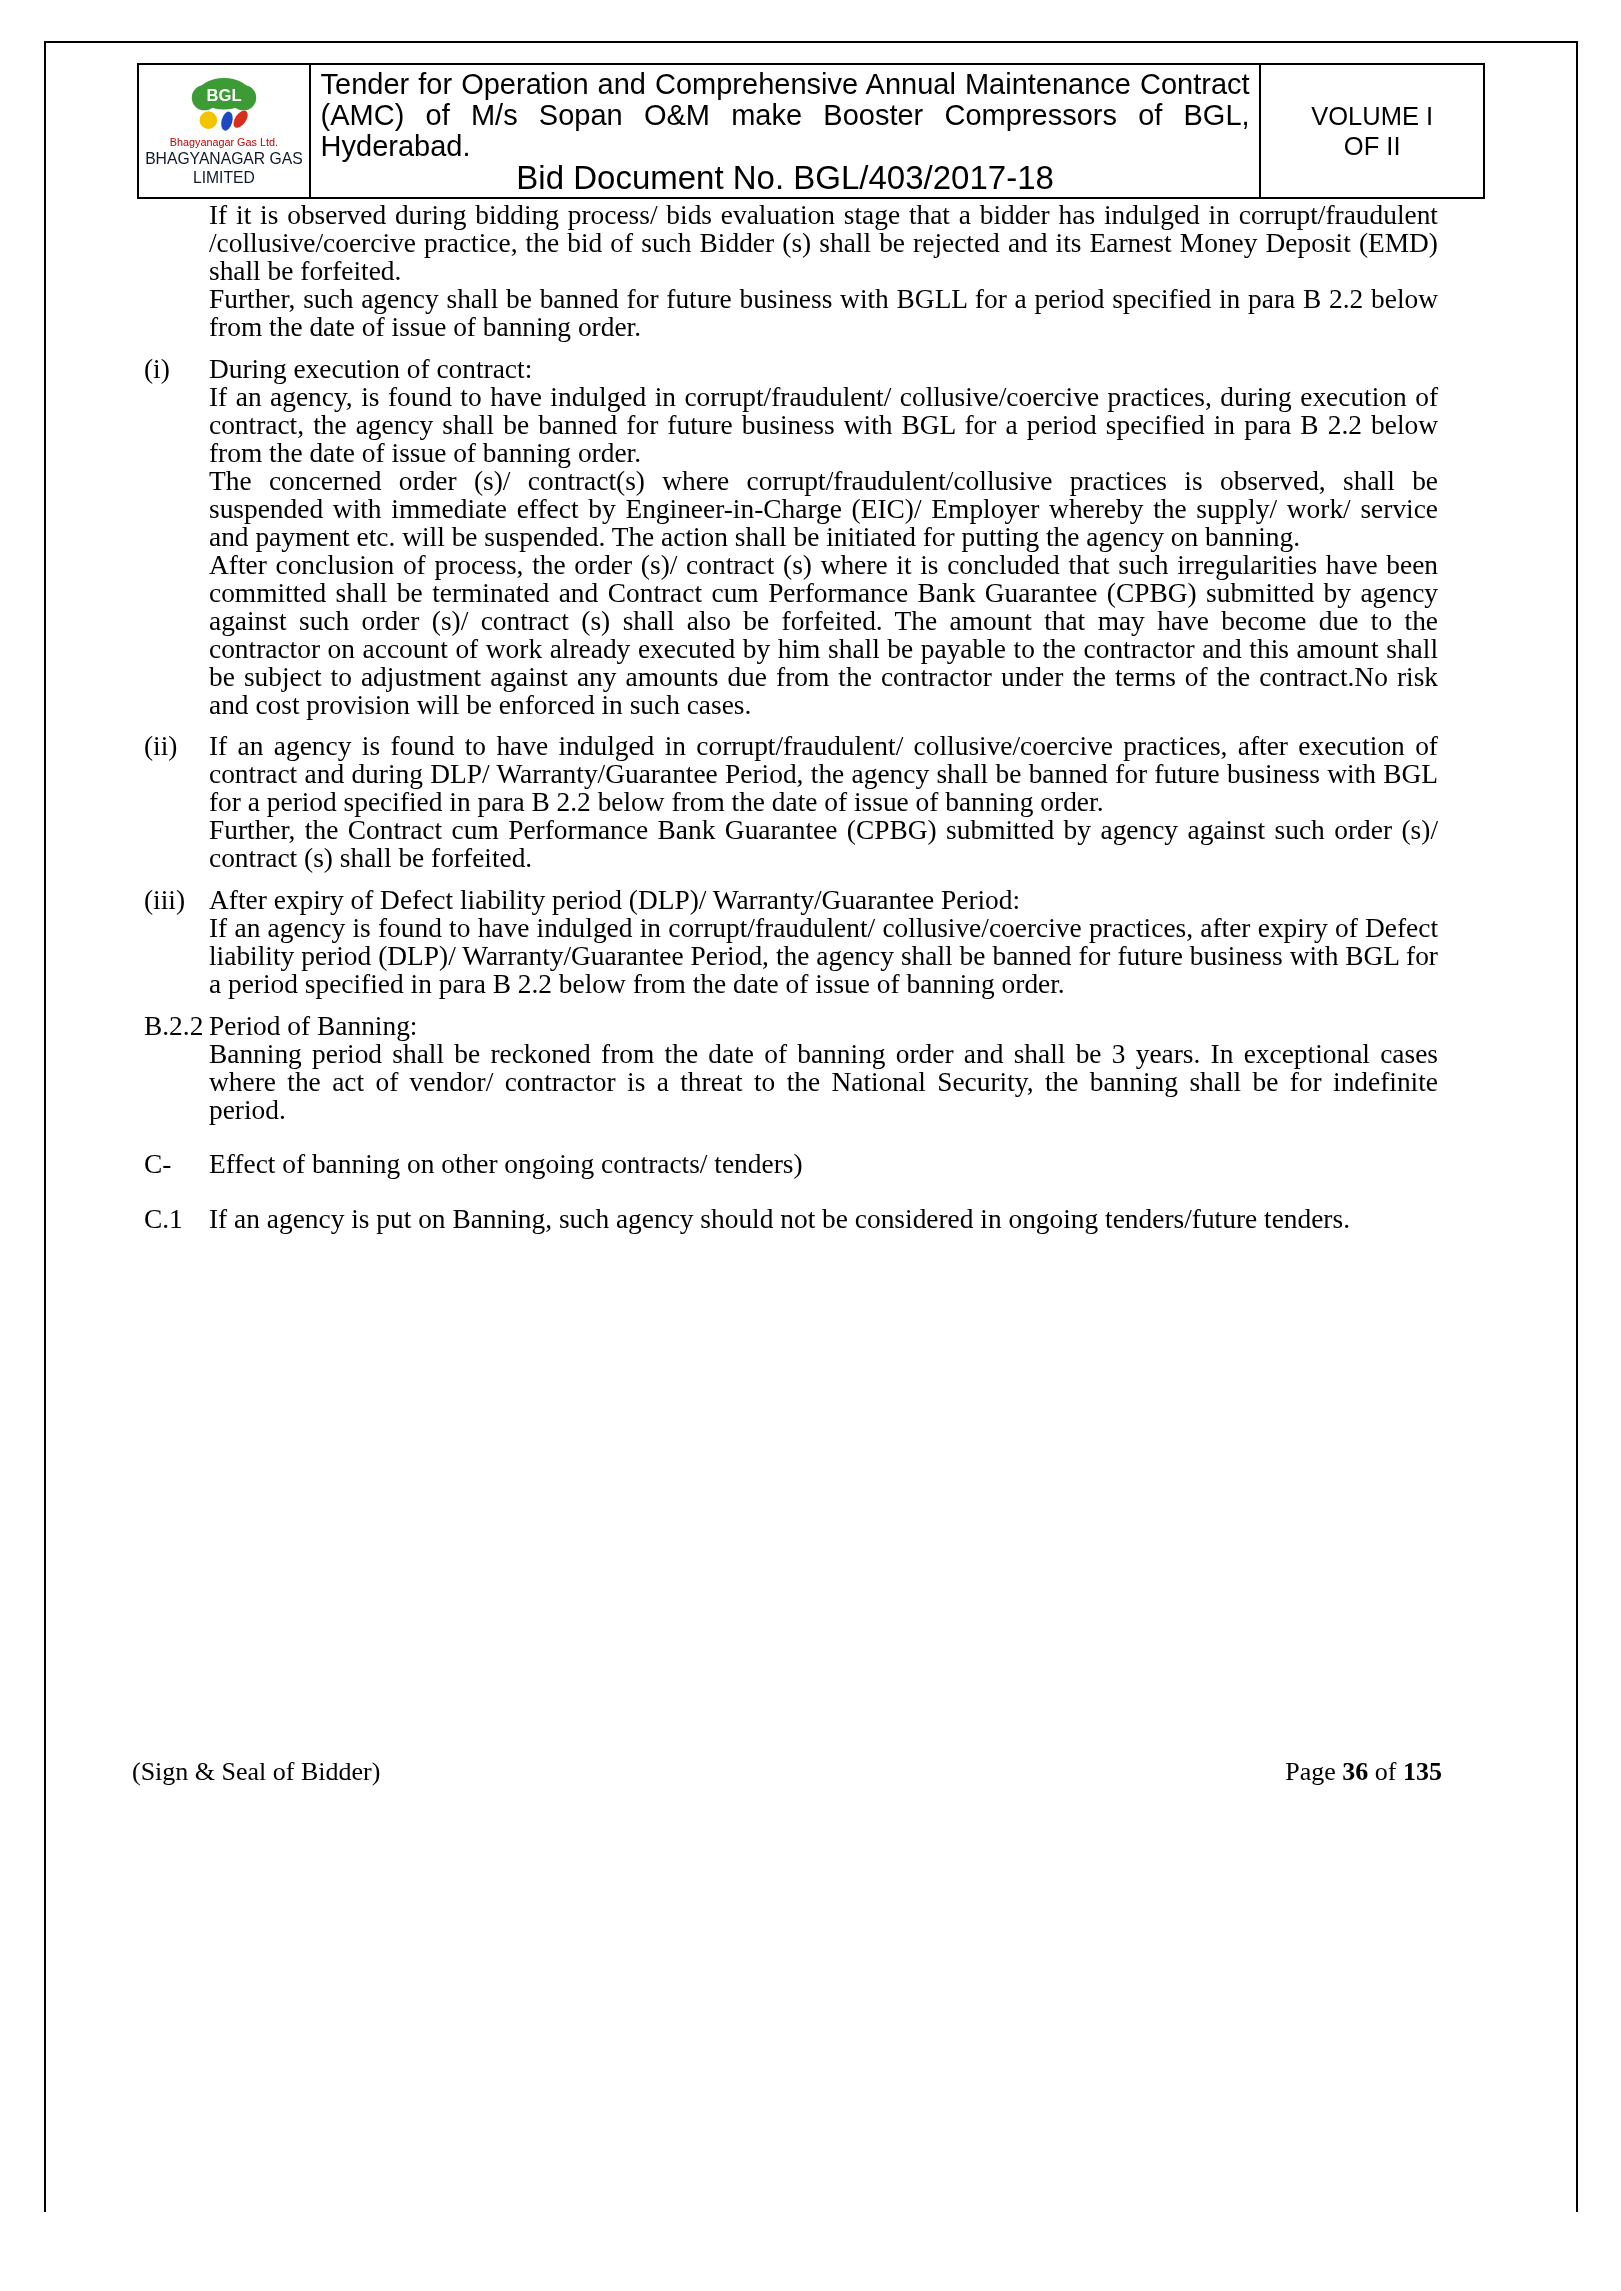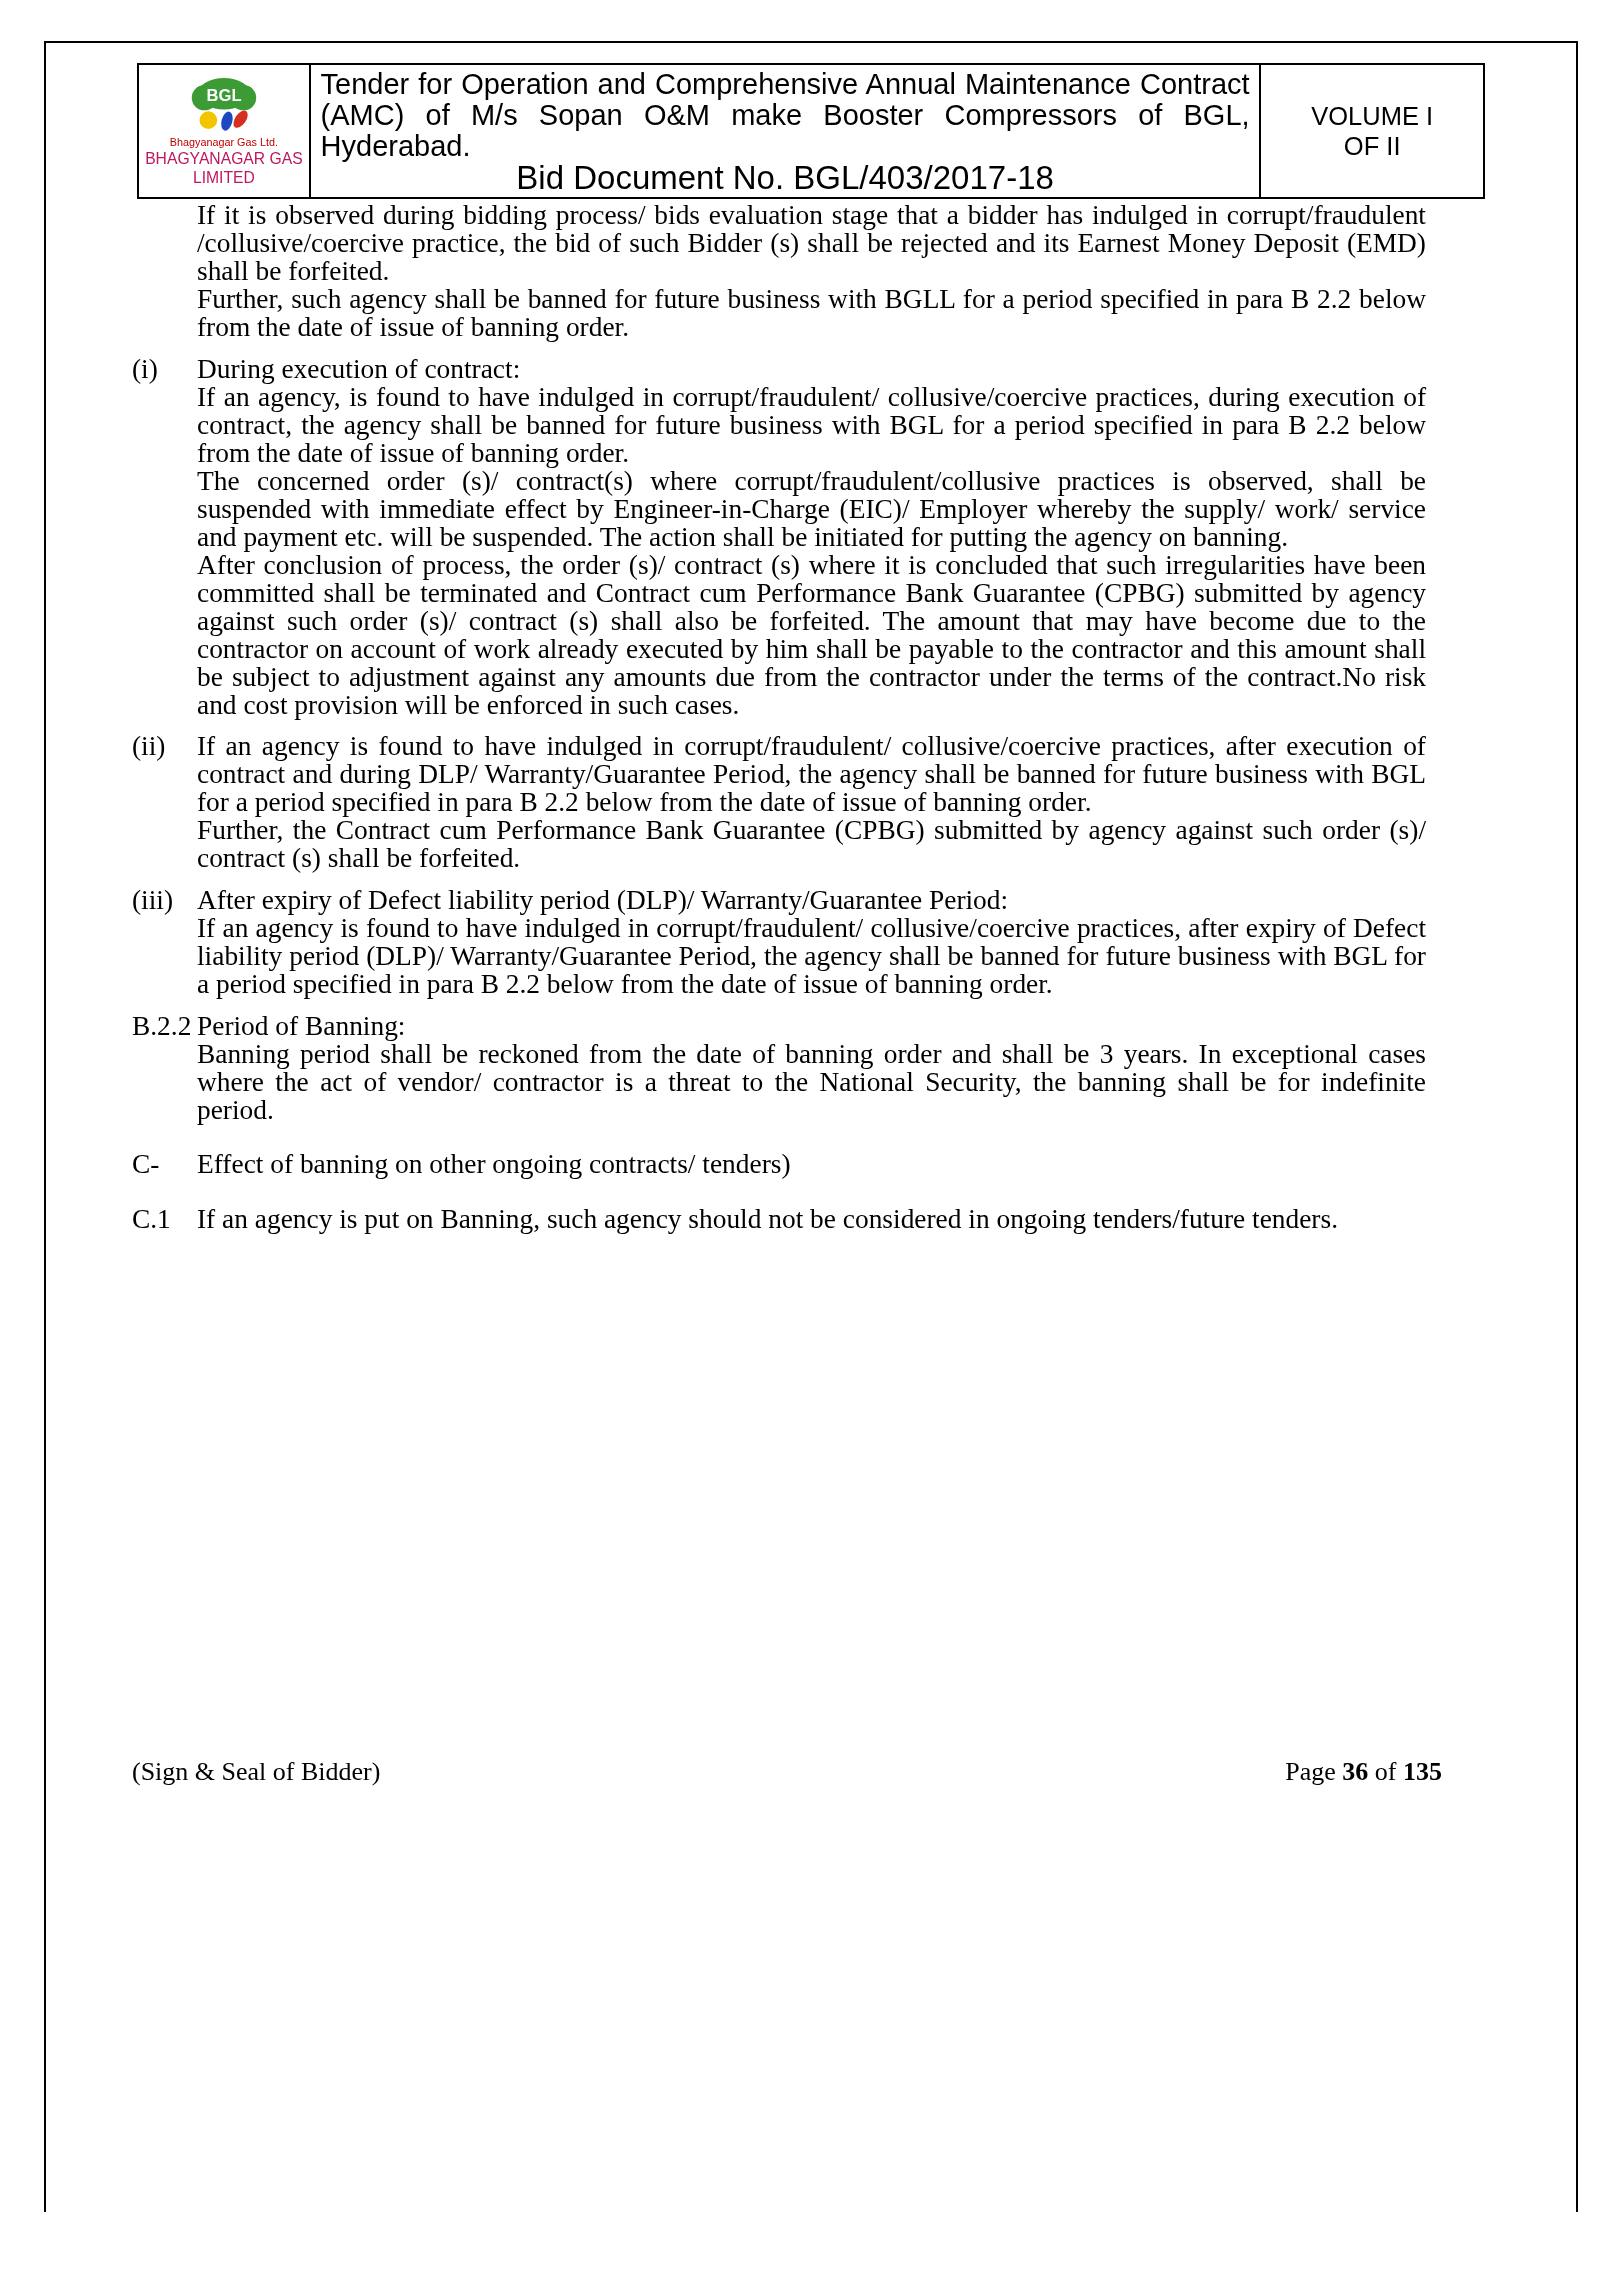--- a/index.html
+++ b/index.html
@@ -46,27 +46,27 @@
   .volume-cell div { font-size:25.5px; line-height:30px; }
 
   .logo-tagline {
     font-size:10.8px; line-height:11.8px;
     color:#c00000;
     margin-top:-2px;
     text-align:center;
   }
   .company-name {
     font-size:15.7px; line-height:19.6px;
-    color:#be185d;
+    color:#0f172a;
     white-space:nowrap;
   }
 
   
   .doc-body {
-    position:absolute; left:132px; top:201px;
+    position:absolute; left:144px; top:201px;
     width:1294px;
     font-size:27.4px; line-height:28px;
   }
   .section { display:flex; }
   .sec-gap-s { margin-top:13.7px; }
   .sec-gap-l { margin-top:26.5px; }
   .sec-label { flex:0 0 65px; width:65px; }
   .sec-content { flex:1; min-width:0; }
   .para { margin:0; text-align:justify; }
 

